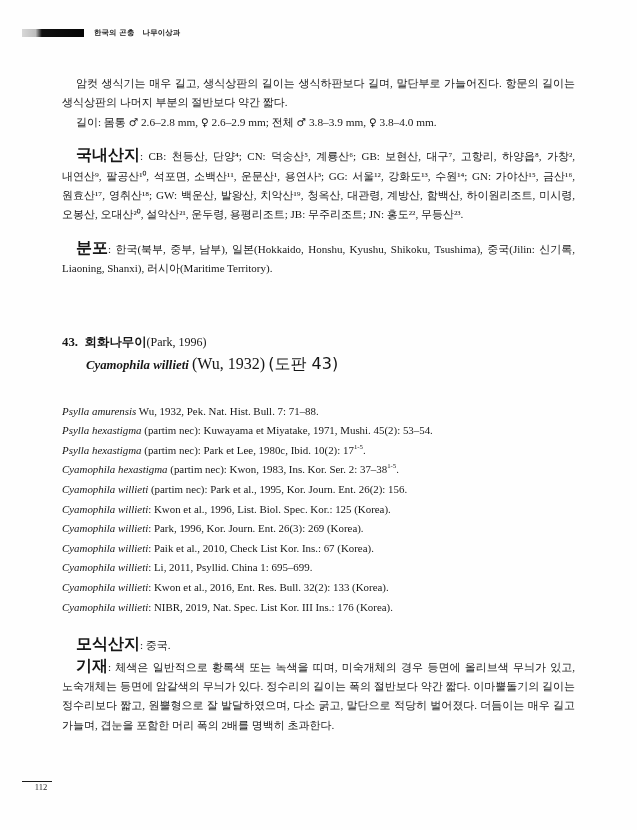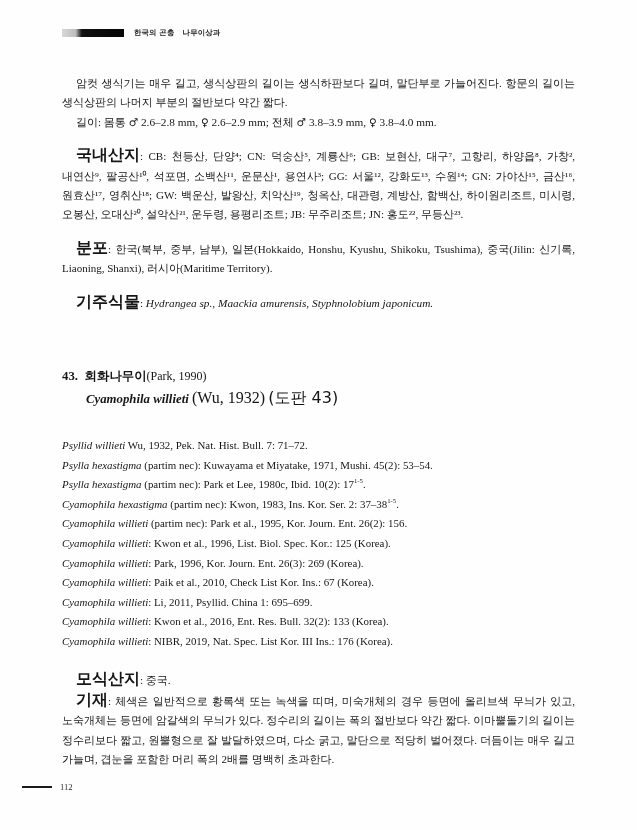--- a/index.html
+++ b/index.html
@@ -25,21 +25,20 @@
   }
 
   
   .running-header {
     position: absolute;
     top: 27px;
     left: 22px;
     display: flex;
     align-items: center;
     height: 11px;
-    margin-left: 40px;
   }
   .header-rule {
     width: 62px;
     height: 8px;
     background: linear-gradient(to right, #d8d8d8 0%, #bdbdbd 22%, #111111 32%, #050505 100%);
     margin-right: 10px;
   }
   .header-text {
     font-family: "DejaVu Sans", "Liberation Sans", sans-serif;
     font-size: 7.4px;
@@ -152,20 +151,21 @@
     font-size: 11px;
   }
 
   
   .footer {
     position: absolute;
     left: 22px;
     bottom: 38px;
     display: flex;
     align-items: center;
+    flex-direction: column;
   }
   .footer-rule {
     width: 30px;
     height: 1.4px;
     background: #1a1a1a;
     margin-right: 8px;
   }
   .folio {
     font-family: "Liberation Serif", serif;
     font-size: 8.6px;
@@ -185,29 +185,28 @@
   <div class="content">
 
     <p class="indent kr">암컷 생식기는 매우 길고, 생식상판의 길이는 생식하판보다 길며, 말단부로 가늘어진다. 항문의 길이는 생식상판의 나머지 부분의 절반보다 약간 짧다.</p>
 
     <p class="indent"><span class="kr">길이: 몸통</span> <span class="sym">♂</span> <span>2.6–2.8 mm,</span> <span class="sym">♀</span> <span>2.6–2.9 mm;</span> <span class="kr">전체</span> <span class="sym">♂</span> <span>3.8–3.9 mm,</span> <span class="sym">♀</span> <span>3.8–4.0 mm.</span></p>
 
     <p class="indent gap-sm"><span class="kr-label">국내산지</span><span class="kr">: </span><span class="kr">CB: 천등산, 단양⁴; CN: 덕숭산⁵, 계룡산⁶; GB: 보현산, 대구⁷, 고항리, 하양읍⁸, 가창², 내연산⁹, 팔공산¹⁰, 석포면, 소백산¹¹, 운문산¹, 용연사³; GG: 서울¹², 강화도¹³, 수원¹⁴; GN: 가야산¹⁵, 금산¹⁶, 원효산¹⁷, 영취산¹⁸; GW: 백운산, 발왕산, 치악산¹⁹, 청옥산, 대관령, 계방산, 함백산, 하이원리조트, 미시령, 오봉산, 오대산²⁰, 설악산²¹, 운두령, 용평리조트; JB: 무주리조트; JN: 홍도²², 무등산²³.</span></p>
 
     <p class="indent gap-sm"><span class="kr-label">분포</span><span class="kr">: </span><span class="kr">한국(북부, 중부, 남부), 일본(Hokkaido, Honshu, Kyushu, Shikoku, Tsushima), 중국(Jilin: 신기록, Liaoning, Shanxi), 러시아(Maritime Territory).</span></p>
 
-    <p class="indent gap-sm"><span class="kr-label">기주식물</span><span class="kr">: </span><span class="ital">Hydrangea sp., Maackia amurensis, Styphnolobium japonicum.</span></p>
 
     <div class="species-heading">
-      <div class="sh-line1"><span class="sh-num">43.</span>  <span class="sh-korean">회화나무이</span><span class="sh-author">(Park, 1990)</span></div>
+      <div class="sh-line1"><span class="sh-num">43.</span>  <span class="sh-korean">회화나무이</span><span class="sh-author">(Park, 1996)</span></div>
       <div class="sh-line2"><span class="sh-sci">Cyamophila willieti</span> <span class="sh-auth2">(Wu, 1932)</span> <span class="sh-plate">(도판 43)</span></div>
     </div>
 
     <div class="synonymy">
-      <div class="syn-row"><span class="ital">Psyllid willieti</span><span class="ital"></span><span> Wu, 1932, Pek. Nat. Hist. Bull. 7: 71–72.</span><sup></sup><span></span></div>
+      <div class="syn-row"><span class="ital">Psylla amurensis</span><span class="ital"></span><span> Wu, 1932, Pek. Nat. Hist. Bull. 7: 71–88.</span><sup></sup><span></span></div>
       <div class="syn-row"><span class="ital">Psylla hexastigma</span><span> (partim nec)</span><span>: Kuwayama et Miyatake, 1971, Mushi. 45(2): 53–54.</span><sup></sup><span></span></div>
       <div class="syn-row"><span class="ital">Psylla hexastigma</span><span> (partim nec)</span><span>: Park et Lee, 1980c, Ibid. 10(2): 17</span><sup>1-5</sup><span>.</span></div>
       <div class="syn-row"><span class="ital">Cyamophila hexastigma</span><span> (partim nec)</span><span>: Kwon, 1983, Ins. Kor. Ser. 2: 37–38</span><sup>1-5</sup><span>.</span></div>
       <div class="syn-row"><span class="ital">Cyamophila willieti</span><span> (partim nec)</span><span>: Park et al., 1995, Kor. Journ. Ent. 26(2): 156.</span><sup></sup><span></span></div>
       <div class="syn-row"><span class="ital">Cyamophila willieti</span><span></span><span>: Kwon et al., 1996, List. Biol. Spec. Kor.: 125 (Korea).</span><sup></sup><span></span></div>
       <div class="syn-row"><span class="ital">Cyamophila willieti</span><span></span><span>: Park, 1996, Kor. Journ. Ent. 26(3): 269 (Korea).</span><sup></sup><span></span></div>
       <div class="syn-row"><span class="ital">Cyamophila willieti</span><span></span><span>: Paik et al., 2010, Check List Kor. Ins.: 67 (Korea).</span><sup></sup><span></span></div>
       <div class="syn-row"><span class="ital">Cyamophila willieti</span><span></span><span>: Li, 2011, Psyllid. China 1: 695–699.</span><sup></sup><span></span></div>
       <div class="syn-row"><span class="ital">Cyamophila willieti</span><span></span><span>: Kwon et al., 2016, Ent. Res. Bull. 32(2): 133 (Korea).</span><sup></sup><span></span></div>
       <div class="syn-row"><span class="ital">Cyamophila willieti</span><span></span><span>: NIBR, 2019, Nat. Spec. List Kor. III Ins.: 176 (Korea).</span><sup></sup><span></span></div>

